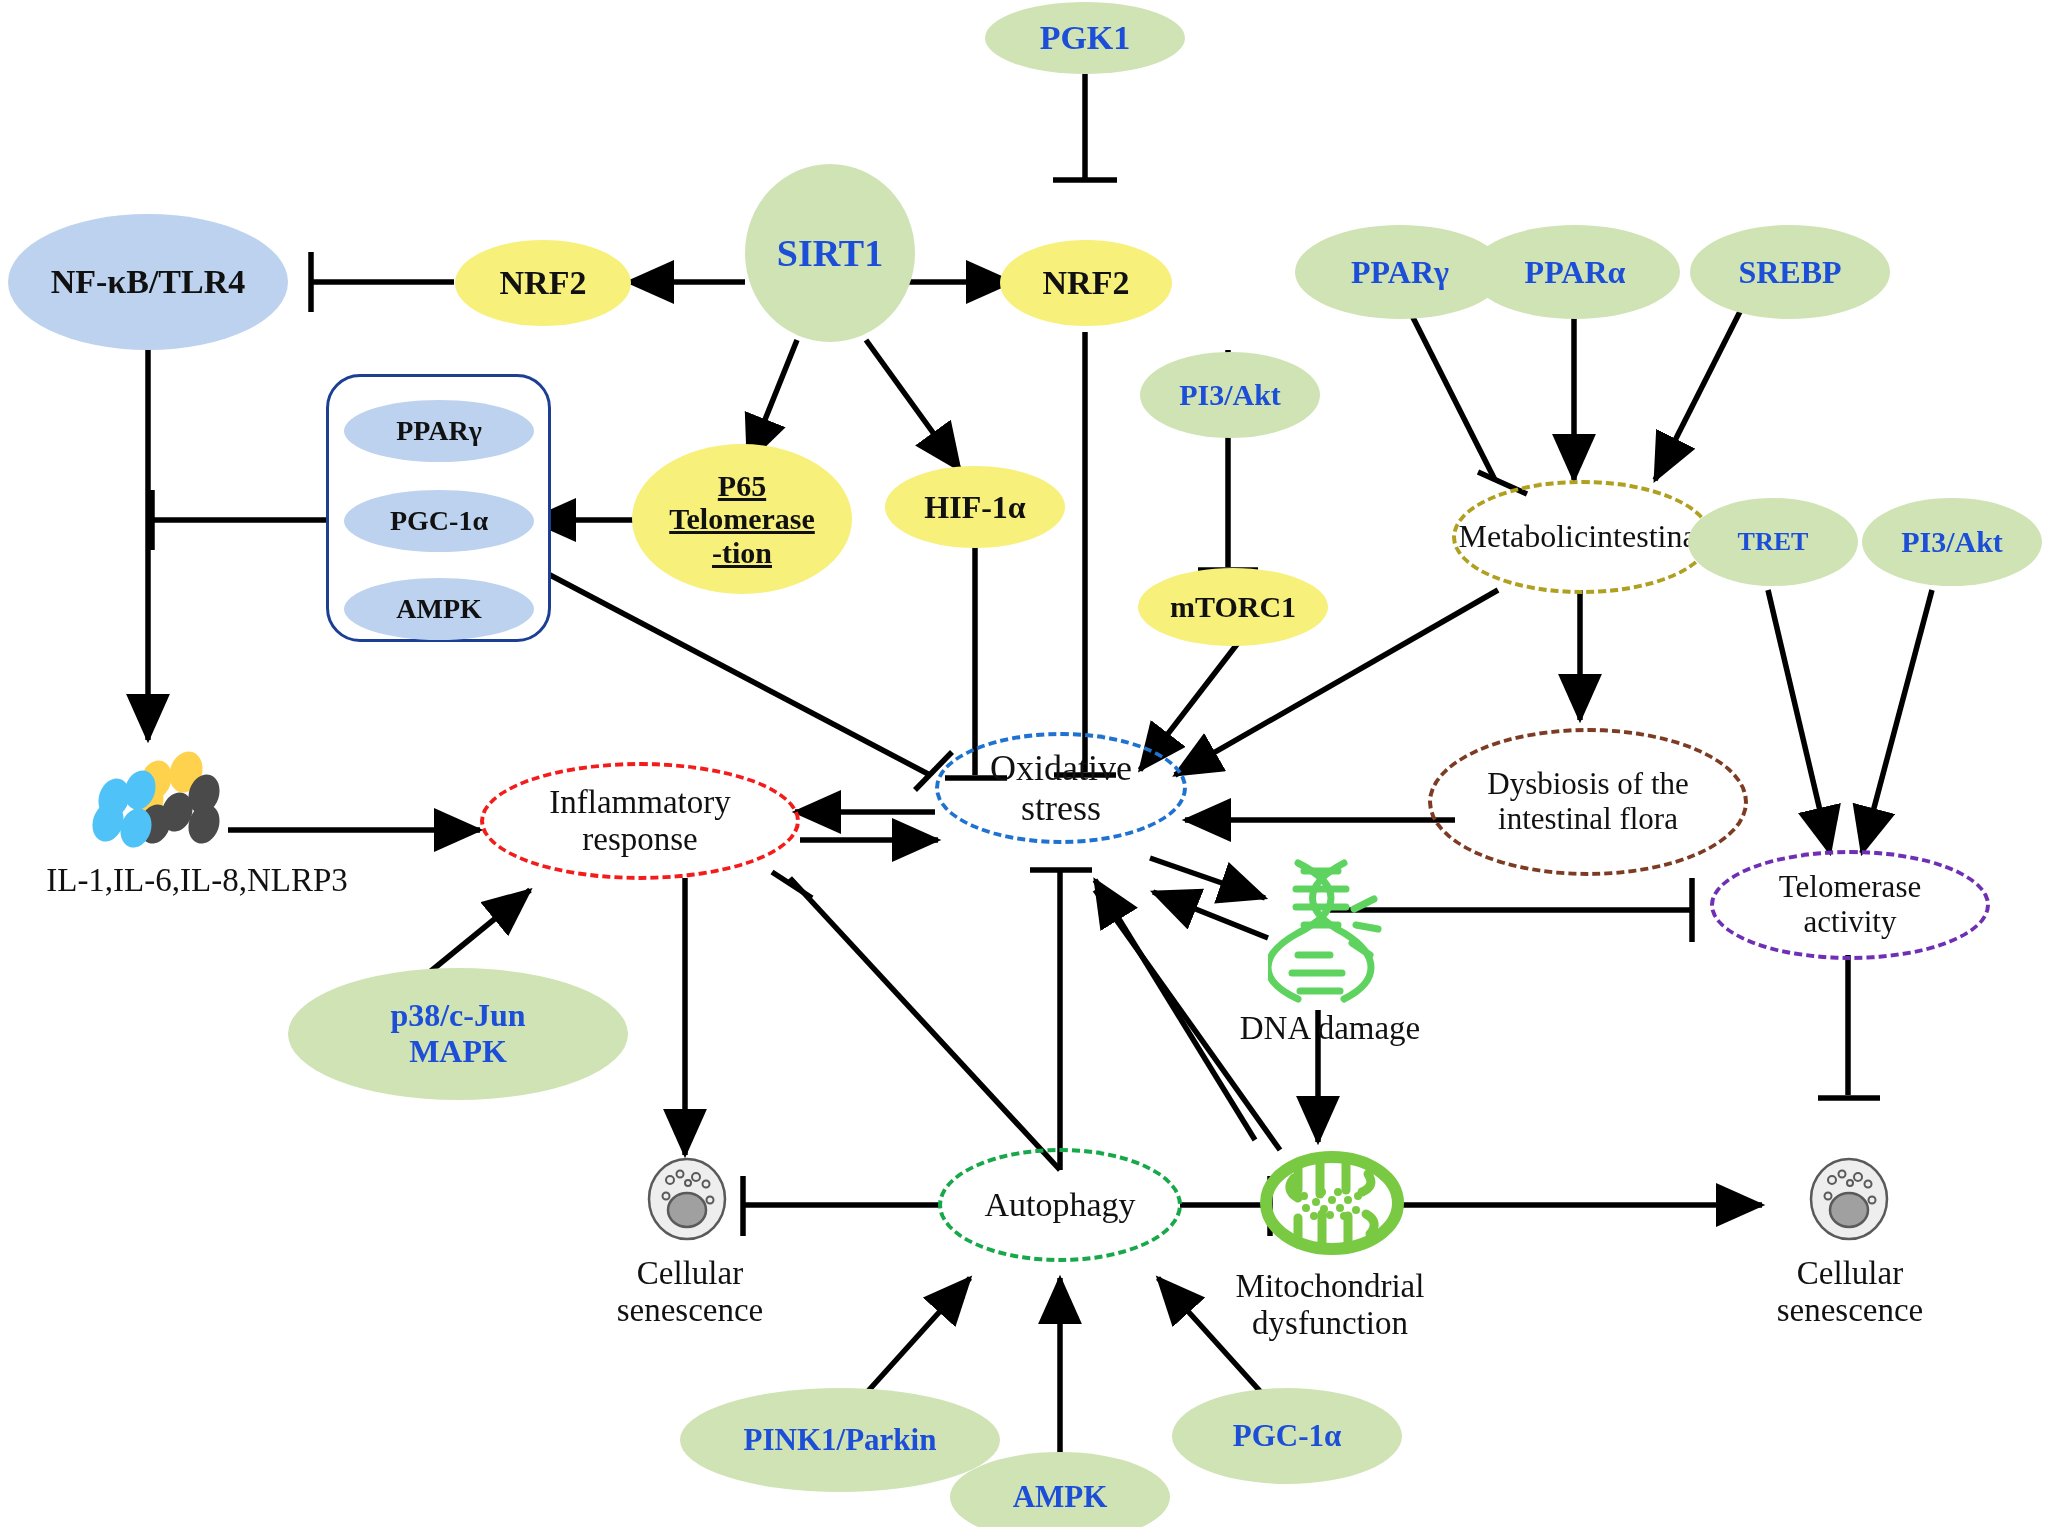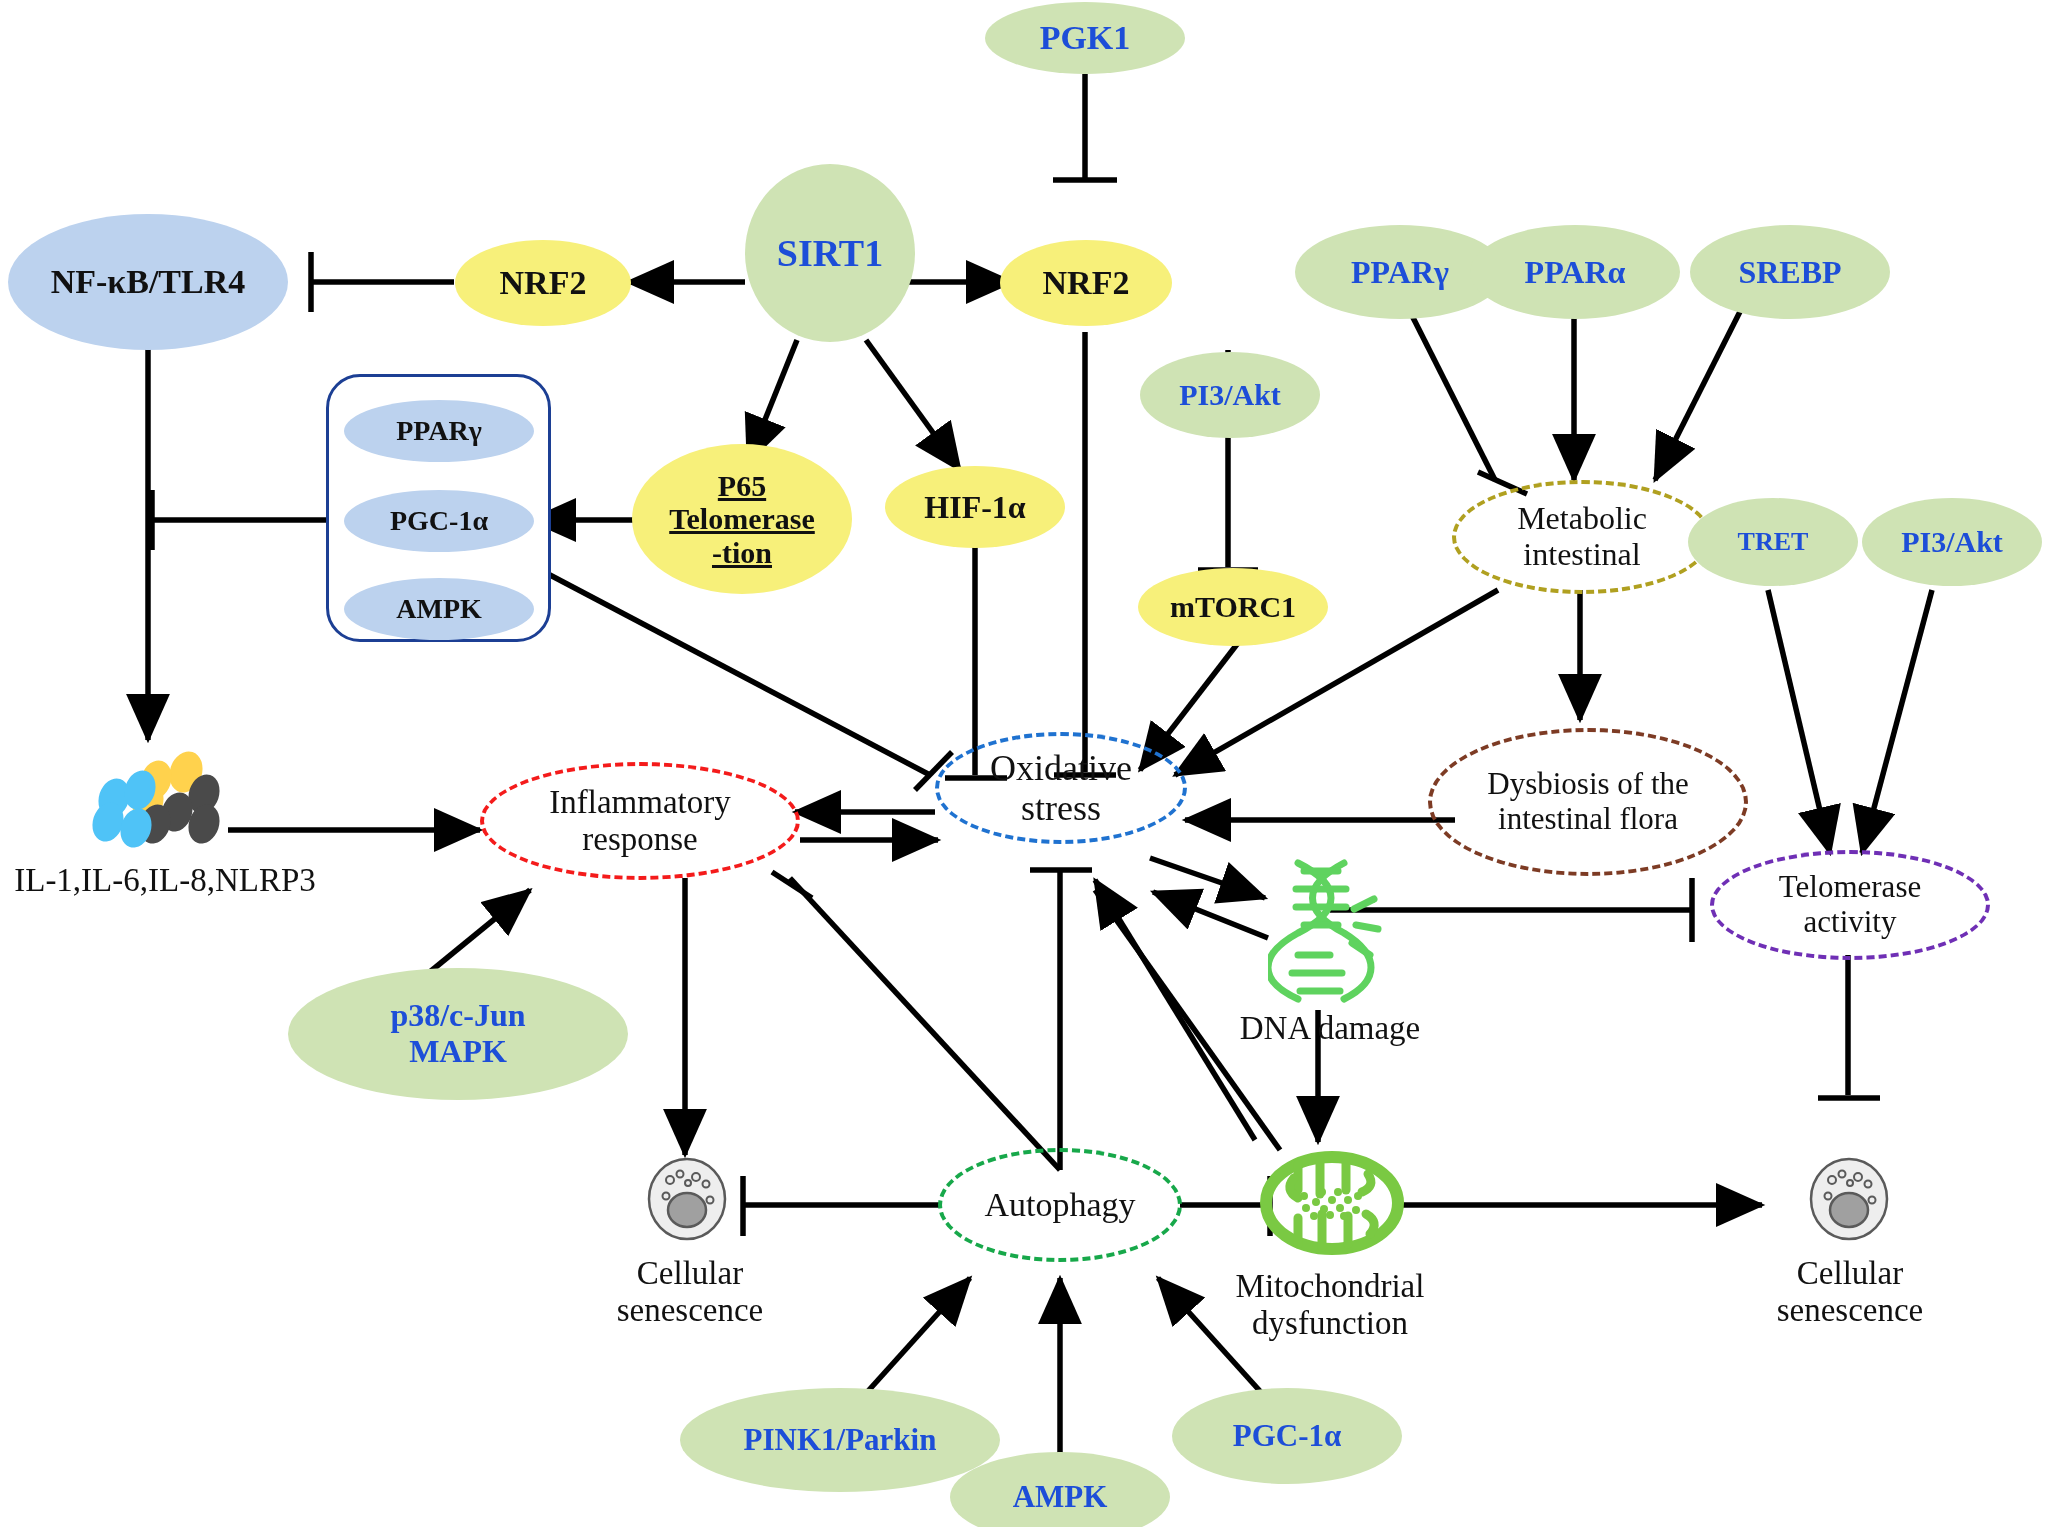--- a/index.html
+++ b/index.html
@@ -199,21 +199,21 @@
   </div>
 
   <div class="node ell yellow" style="left:885px;top:466px;width:180px;height:82px;font-size:32px;">
     <span>HIF-1α</span>
   </div>
 
   <div class="node ell yellow" style="left:1138px;top:568px;width:190px;height:78px;font-size:30px;">
     <span>mTORC1</span>
   </div>
 
-  <div class="node ell dashed d-olive lbl2" style="left:1452px;top:480px;width:260px;height:114px;font-size:32px;flex-direction:column;">
+  <div class="node ell dashed d-olive lbl2" style="left:1452px;top:480px;width:260px;height:114px;font-size:32px;flex-direction:row;">
     <span>Metabolic</span>
     <span>intestinal</span>
   </div>
 
   <div class="node ell green" style="left:1688px;top:498px;width:170px;height:88px;font-size:26px;">
     <span>TRET</span>
   </div>
 
   <div class="node ell green" style="left:1862px;top:498px;width:180px;height:88px;font-size:30px;">
     <span>PI3/Akt</span>
@@ -270,21 +270,21 @@
         <ellipse cx="99" cy="62" rx="15" ry="20" fill="#4a4a4a" transform="rotate(18 99 62)"></ellipse>
         <ellipse cx="126" cy="74" rx="15" ry="20" fill="#4a4a4a" transform="rotate(18 126 74)"></ellipse>
         <ellipse cx="77" cy="74" rx="15" ry="20" fill="#4a4a4a" transform="rotate(18 77 74)"></ellipse>
         <ellipse cx="36" cy="48" rx="15" ry="20" fill="#4fc3f7" transform="rotate(18 36 48)"></ellipse>
         <ellipse cx="62" cy="40" rx="15" ry="20" fill="#4fc3f7" transform="rotate(18 62 40)"></ellipse>
         <ellipse cx="30" cy="72" rx="15" ry="20" fill="#4fc3f7" transform="rotate(18 30 72)"></ellipse>
         <ellipse cx="58" cy="78" rx="15" ry="20" fill="#4fc3f7" transform="rotate(18 58 78)"></ellipse>
       </g>
     </svg>
   </div>
-  <div class="plain-label" style="left:0px;top:862px;width:330px;font-size:33px;">
+  <div class="plain-label" style="left:0px;top:862px;width:330px;font-size:33px;padding-left:32px;">
     <span>IL-1,IL-6,IL-8,NLRP3</span>
   </div>
 
   <div style="position:absolute;left:1268px;top:855px;width:122px;height:150px;">
     <svg viewBox="0 0 122 150" width="122" height="150">
       <g stroke="#5fd35f" stroke-width="7" fill="none" stroke-linecap="round">
         <path d="M30,8 C74,30 74,56 30,78 C-10,100 -10,126 30,144"></path>
         <path d="M76,8 C34,30 34,56 76,78 C112,100 112,126 76,144"></path>
         <line x1="36" y1="16" x2="70" y2="16"></line>
         <line x1="28" y1="34" x2="78" y2="34"></line>

